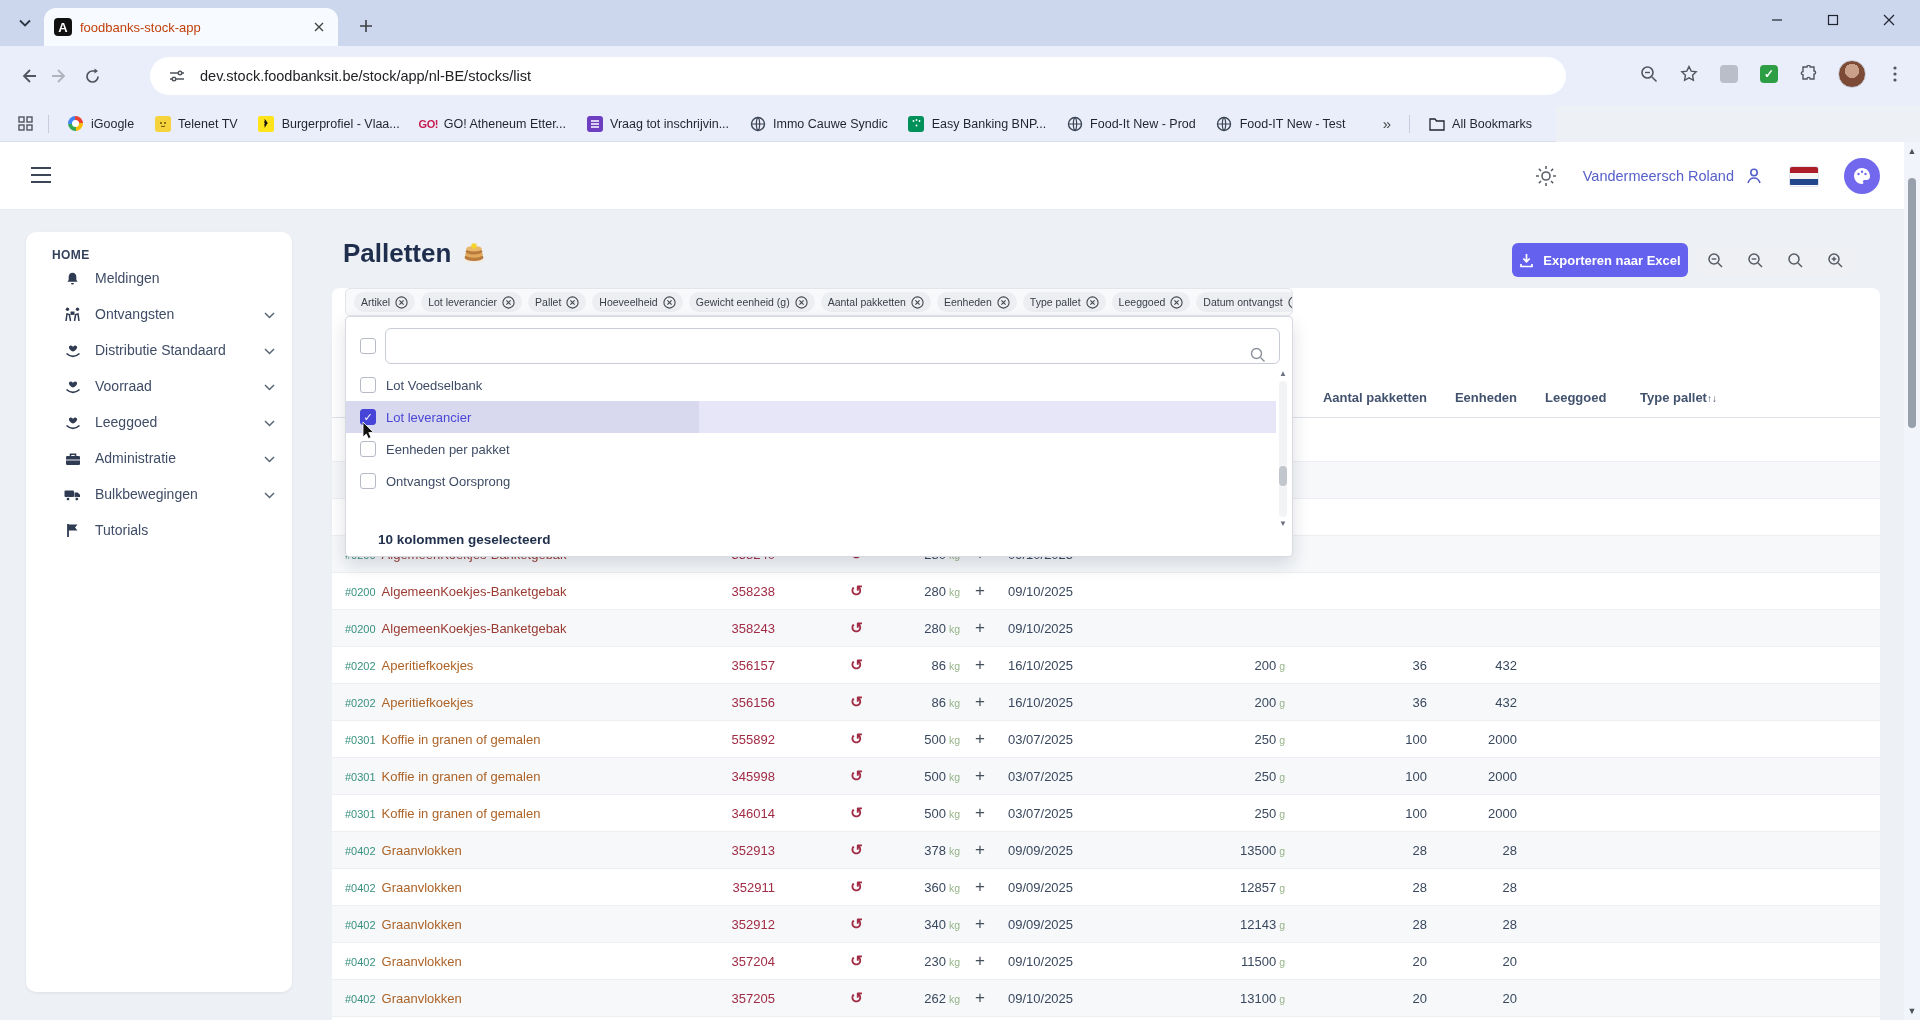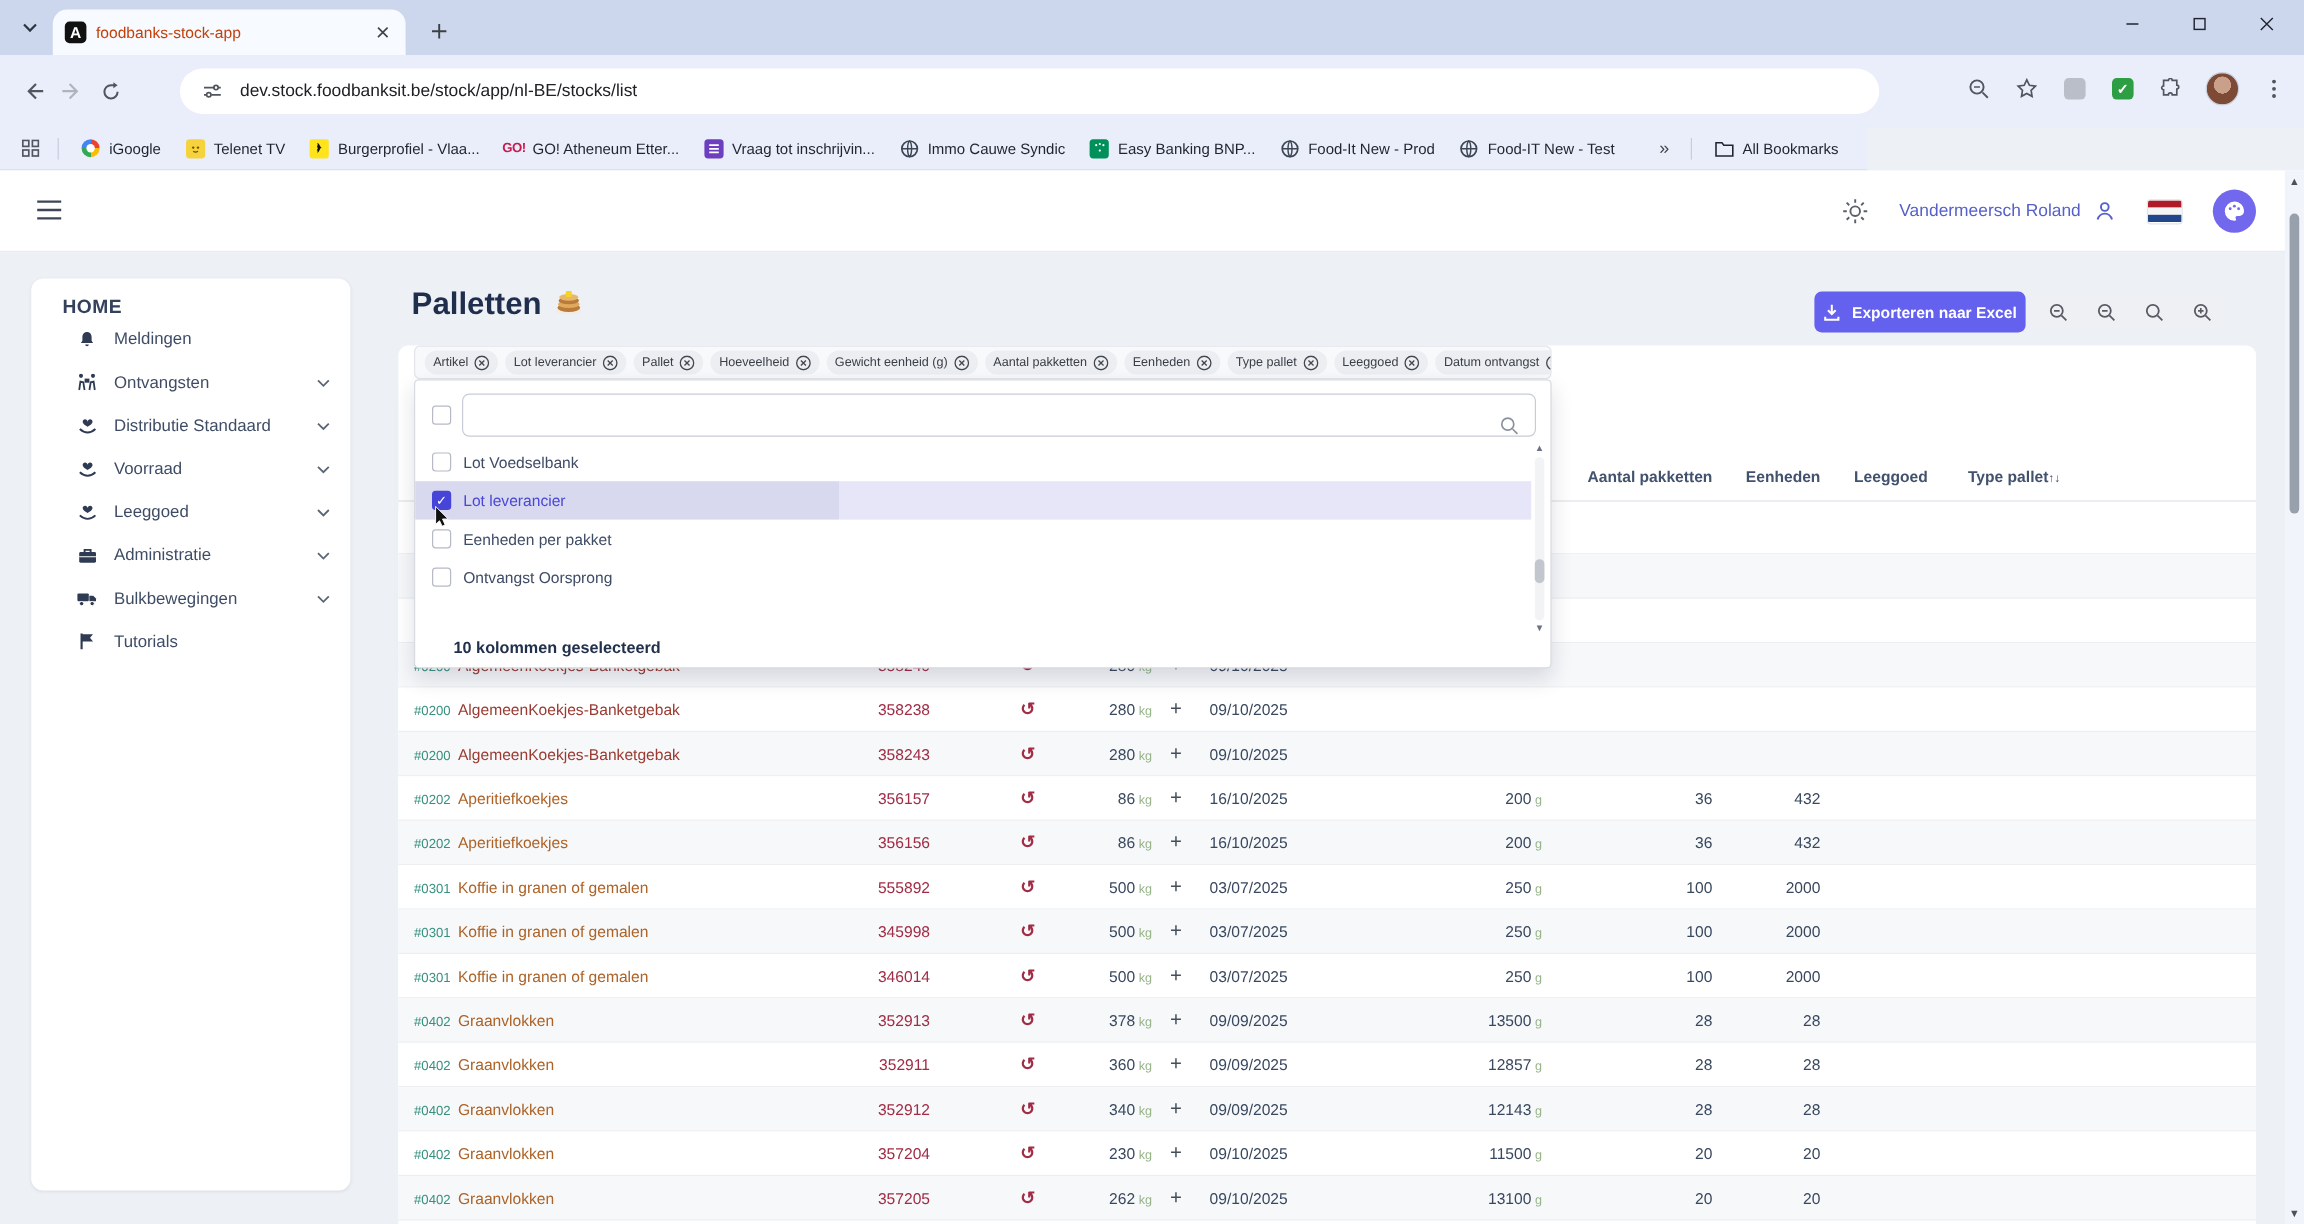--- a/index.html
+++ b/index.html
@@ -46,21 +46,21 @@
   .brand { position:absolute; left:102px; top:155px; font-size:15px; font-weight:bold; color:#22314f; line-height:20px; }
   .hdr-right { position:absolute; right:40px; top:0; height:68px; display:flex; align-items:center; gap:26px; }
   .sun-icon { width:22px; height:22px; color:#5a5f68; }
   .userbox { display:flex; align-items:center; gap:10px; color:#5560c9; font-size:14.5px; }
   .flag { width:28px; height:19px; border-radius:2px; overflow:hidden; display:flex; flex-direction:column; box-shadow:0 0 0 1px #e1e4ec; }
   .flag div { flex:1; }
   .themebtn { width:36px; height:36px; border-radius:50%; background:#7268ee; display:flex; align-items:center; justify-content:center; }
 
   
   .sidebar { position:absolute; left:26px; top:232px; width:266px; height:760px; background:#fff; border-radius:10px; box-shadow:0 1px 3px rgba(20,30,60,.07); padding-top:16px; }
-  .side-section { padding:0 0 8px 26px; font-size:16px; font-weight:bold; letter-spacing:.4px; color:#33415c; }
+  .side-section { padding:0 0 8px 26px; font-size:12px; font-weight:bold; letter-spacing:.4px; color:#33415c; }
   .side-item { height:36px; display:flex; align-items:flex-start; padding:0 16px 0 38px; color:#3f4c66; font-size:14px; gap:14px; cursor:default; }
   .side-ico { width:17px; height:17px; color:#2f3b52; flex:none; display:flex; align-items:center; justify-content:center; }
   .side-label { flex:1; white-space:nowrap; }
   .side-chev { width:12px; height:12px; color:#5a6575; }
 
   
   .titlerow { position:absolute; left:343px; top:238px; display:flex; align-items:center; gap:10px; }
   .pagetitle { font-size:26px; font-weight:bold; color:#1f2e4d; }
   .exportbtn { position:absolute; left:1512px; top:243px; width:176px; height:34px; background:#6461ef; border-radius:6px; color:#fff; font-size:13px; font-weight:bold; display:flex; align-items:center; justify-content:center; gap:9px; }
   .zoomgroup { position:absolute; left:1695px; top:245px; width:160px; height:31px; background:#eef0f3; border-radius:8px; display:flex; }

